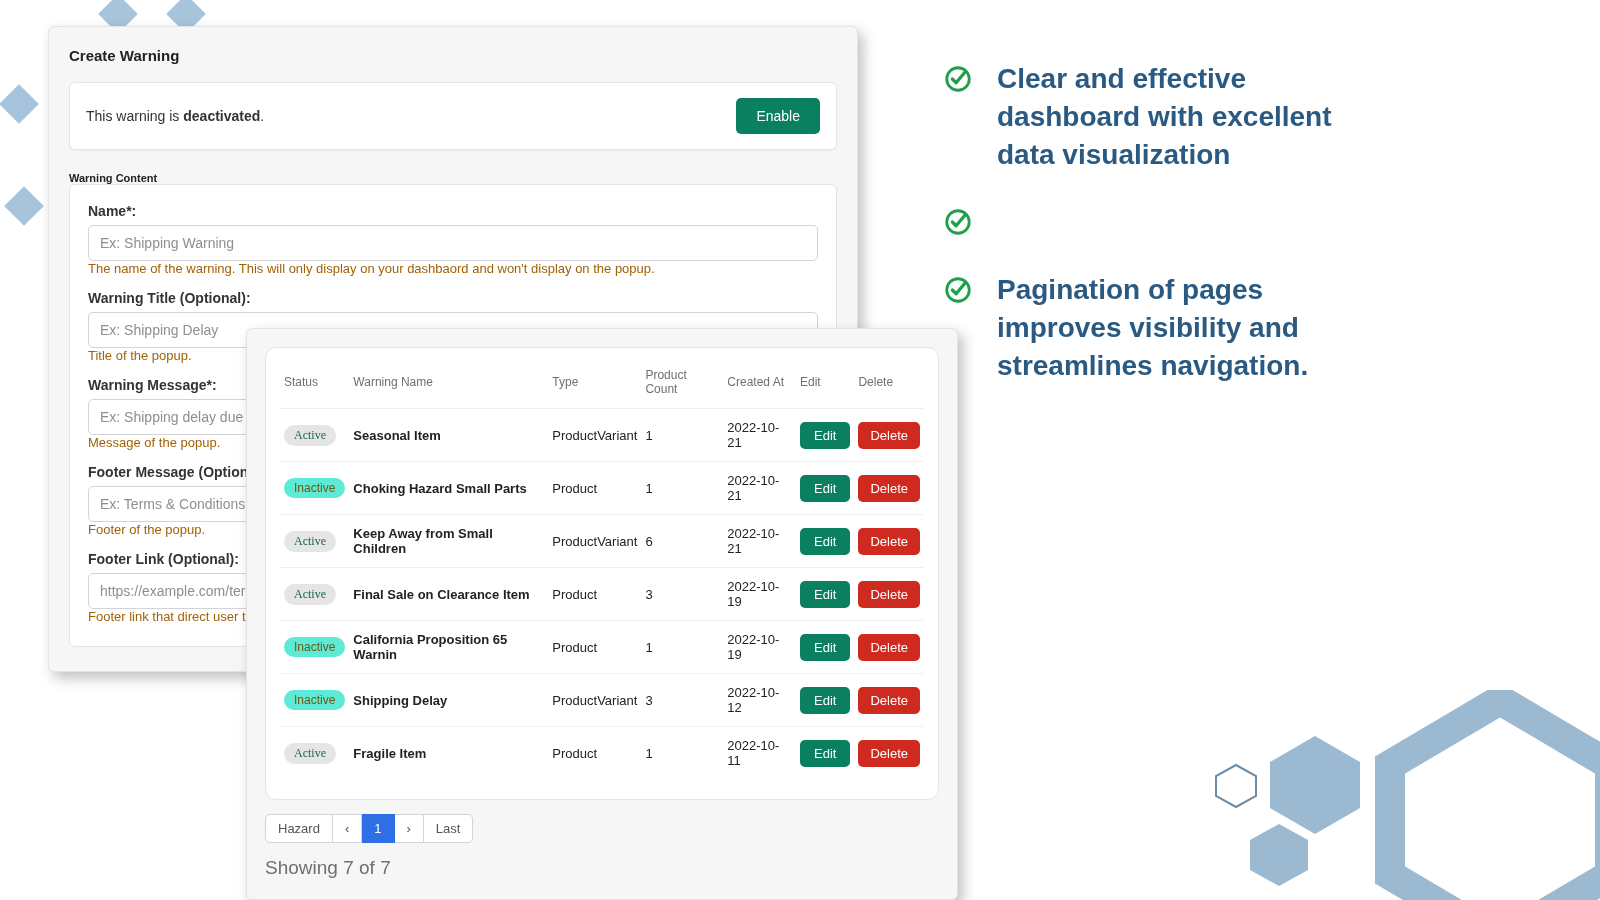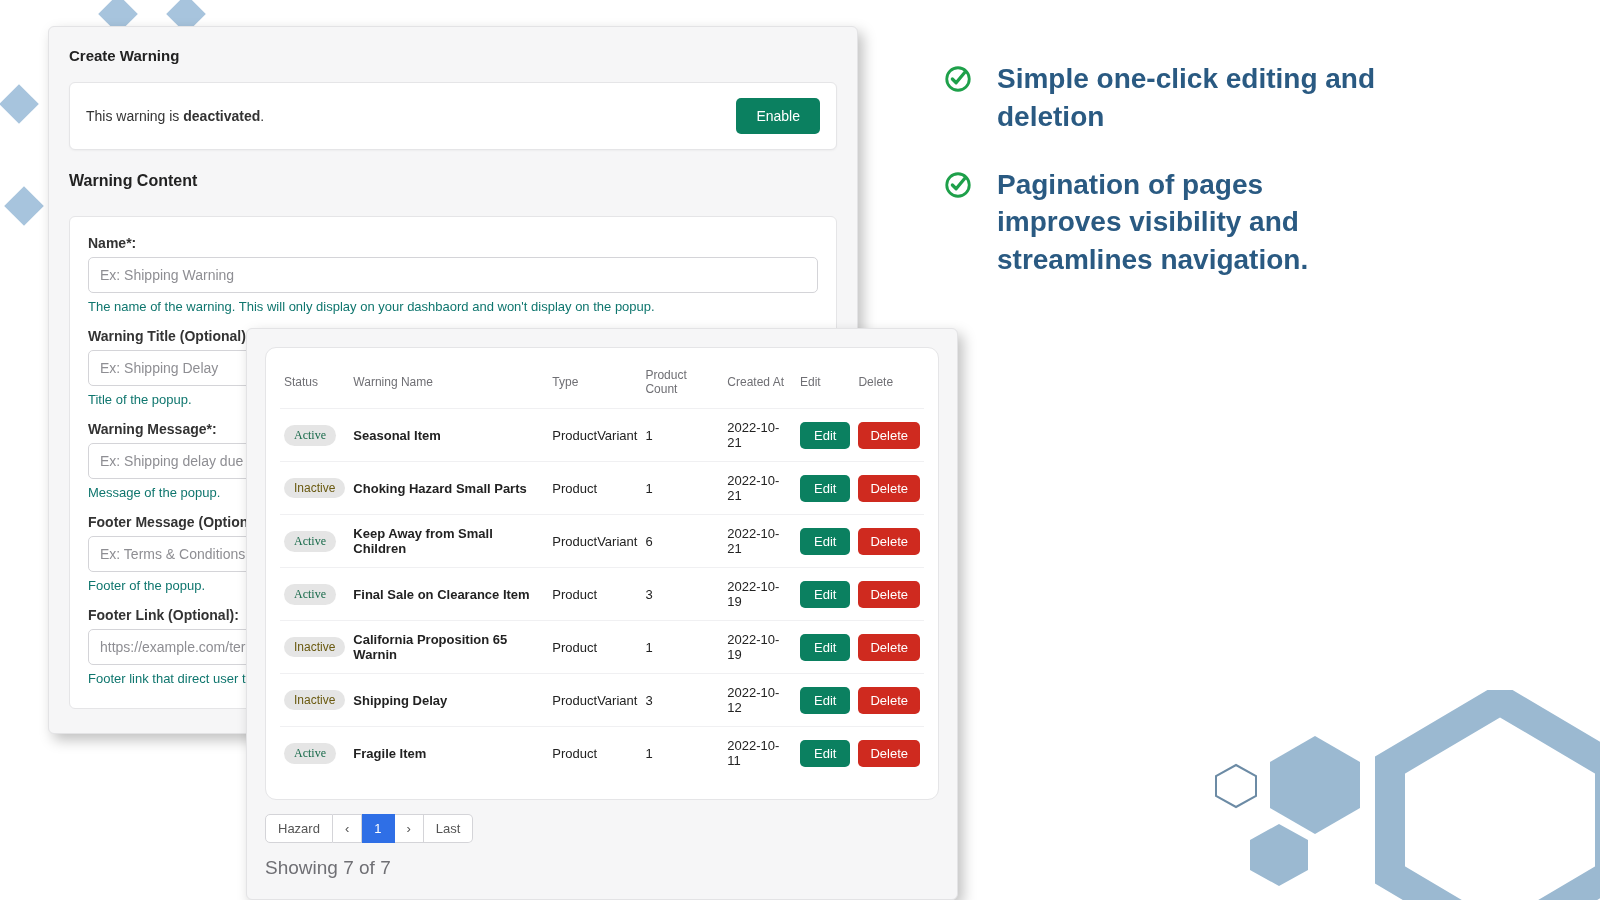--- a/index.html
+++ b/index.html
@@ -40,33 +40,33 @@
     display:flex; justify-content:space-between; align-items:center;
     background:#fff; border:1px solid #e5e5e7; border-radius:6px;
     padding:15px 16px; margin-bottom:22px;
     box-shadow: 0 1px 2px rgba(0,0,0,0.04);
   }
   .status-box .msg { font-size:14px; color:#333; }
   .enable-btn {
     background:#0b8060; color:#fff; border:none;
     padding:10px 20px; border-radius:5px; font-size:14px; cursor:pointer;
   }
-  .section-title { font-size:16px; font-weight:700; color:#222; margin-bottom:26px; }
+  .section-title { font-size:11px; font-weight:700; color:#222; margin-bottom:0; }
   .form-card {
     background:#fff; border:1px solid #e5e5e7; border-radius:6px;
     padding:18px 18px 22px;
   }
   .fld { margin-bottom:14px; }
   .fld-label { font-size:14px; font-weight:700; color:#333; margin-bottom:6px; display:block; }
   .fld-input {
     width:100%; border:1px solid #d4d4d8; border-radius:5px;
     padding:9px 11px; font-size:14px; color:#444;
   }
   .fld-input::placeholder { color:#8e8e93; }
-  .fld-help { font-size:13px; color:#0f766e; margin-top:6px; }
+  .fld-help { font-size:13px; color:#a16207; }
 
   
   .aw { left:246px; top:328px; width:712px; padding:18px 18px 20px; }
   .aw h2 { font-size:19px; font-weight:700; color:#222; margin-bottom:14px; }
   .table-card {
     background:#fff; border:1px solid #e5e5e7; border-radius:11px;
     padding:14px 14px 20px;
   }
   table { width:100%; border-collapse:collapse; }
   th {
@@ -76,21 +76,21 @@
   td {
     font-size:13px; color:#222;
     padding:11px 4px; border-top:1px solid #f0f0f2;
     vertical-align:middle;
   }
   td.name { font-weight:700; }
   .badge {
     font-size:12px; padding:3px 10px; border-radius:12px; display:inline-block;
   }
   .badge.active { background:#e5e5e5; color:#186a4a;font-family:Liberation Serif, serif; }
-  .badge.inactive { background:#e5e5e5; color:#6a5a10; }
+  .badge.inactive { background:#5eead4; color:#6a5a10; }
   .btn-edit {
     background:#0b8060; color:#fff; border:none;
     padding:6px 14px; border-radius:5px; font-size:13px; cursor:pointer;
   }
   .btn-del {
     background:#cf2a1f; color:#fff; border:none;
     padding:6px 12px; border-radius:5px; font-size:13px; cursor:pointer;
   }
 
   .pager { display:flex; gap:0; margin-top:14px; }
@@ -263,29 +263,37 @@
 </div>
 
 <div class="features">
   <div class="feat">
     <div class="chk">
       <svg viewBox="0 0 32 32">
           <circle cx="16" cy="16" r="12" fill="none" stroke="#1ea04a" stroke-width="3"></circle>
           <path d="M10 16 l4 4 l10 -12" fill="none" stroke="#1ea04a" stroke-width="3.5" stroke-linecap="round" stroke-linejoin="round"></path>
         </svg>
     </div>
-    <div class="txt">Simple one-click editing and deletion</div>
+    <div class="txt">Clear and effective dashboard with excellent data visualization</div>
   </div>
   <div class="feat">
     <div class="chk">
       <svg viewBox="0 0 32 32">
           <circle cx="16" cy="16" r="12" fill="none" stroke="#1ea04a" stroke-width="3"></circle>
           <path d="M10 16 l4 4 l10 -12" fill="none" stroke="#1ea04a" stroke-width="3.5" stroke-linecap="round" stroke-linejoin="round"></path>
         </svg>
     </div>
+  </div>
+  <div class="feat">
+    <div class="chk">
+      <svg viewBox="0 0 32 32">
+          <circle cx="16" cy="16" r="12" fill="none" stroke="#1ea04a" stroke-width="3"></circle>
+          <path d="M10 16 l4 4 l10 -12" fill="none" stroke="#1ea04a" stroke-width="3.5" stroke-linecap="round" stroke-linejoin="round"></path>
+        </svg>
+    </div>
     <div class="txt">Pagination of pages improves visibility and streamlines navigation.</div>
   </div>
 </div>
 
 <div class="deco-hex" style="right:-30px; bottom:-50px;">
   <svg width="260" height="260">
       <polygon points="130,10 240,75 240,185 130,250 20,185 20,75" fill="none" stroke="#9bb9d1" stroke-width="30"></polygon>
     </svg>
 </div>
 <div class="deco-hex" style="right:230px; bottom:60px;">

